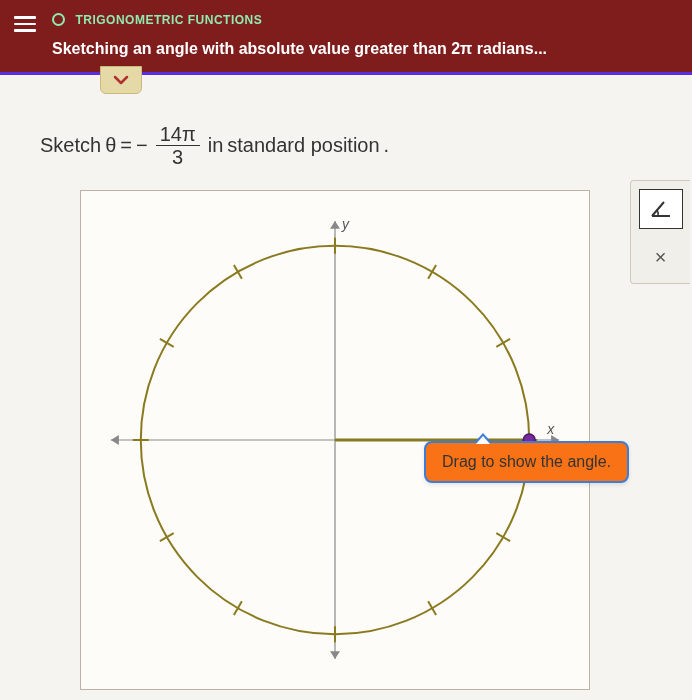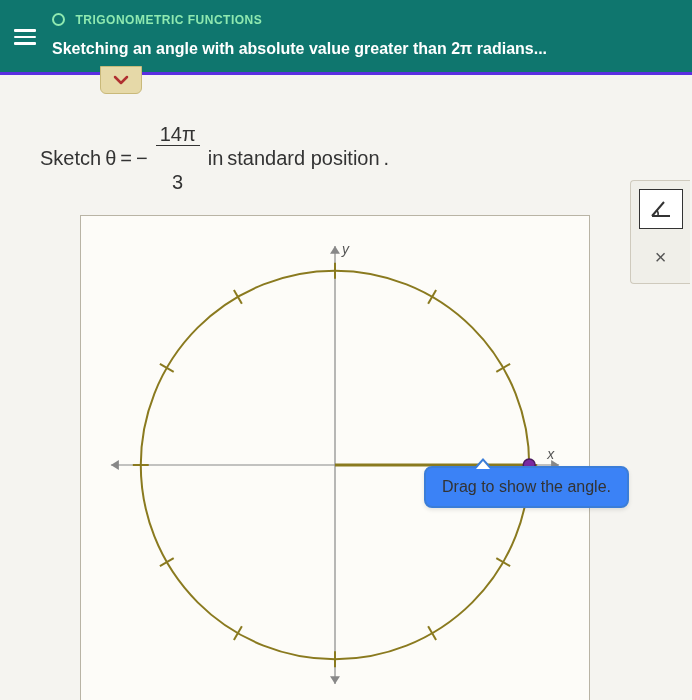--- a/index.html
+++ b/index.html
@@ -5,25 +5,25 @@
   * { box-sizing: border-box; margin: 0; padding: 0; }
   body {
     font-family: Arial, Helvetica, sans-serif;
     background: #f5f4f0;
     width: 692px;
     height: 700px;
     overflow: hidden;
     position: relative;
   }
   .header {
-    background: #0f766e;
+    background: #7f1d1d;
     color: #fff;
     padding: 10px 14px 14px 14px;
     display: flex;
-    align-items: center;
+    align-items: flex-start;
     gap: 16px;
     border-bottom: 3px solid #5a2ee0;
   }
   .hamburger {
     display: flex;
     flex-direction: column;
     gap: 4px;
     padding-top: 6px;
     cursor: pointer;
   }
@@ -83,38 +83,37 @@
     gap:4px;
     margin-left: 20px;
   }
   .frac {
     display:inline-flex;
     flex-direction:column;
     align-items:center;
     vertical-align:middle;
     margin: 0 4px;
     line-height:1.1;
-    gap:25px;
   }
   .frac .num { border-bottom:1.5px solid #333; padding:0 4px; }
   .frac .den { padding:0 4px; }
   .underline { }
   .canvas-wrap {
     position: relative;
     margin: 22px 0 0 60px;
     width: 510px;
     height: 500px;
     background: #fdfcf8;
     border: 1.5px solid #b9b4a5;
   }
   .tooltip {
     position:absolute;
     right: -40px;
     top: 250px;
-    background: #3b82f6;
+    background: #f97316;
     border: 2px solid #3b7dd8;
     border-radius: 8px;
     padding: 10px 16px;
     font-size: 16px;
     color: #333;
     box-shadow: 0 2px 4px rgba(0,0,0,0.1);
     white-space: nowrap;
   }
   .tooltip::before {
     content:"";

